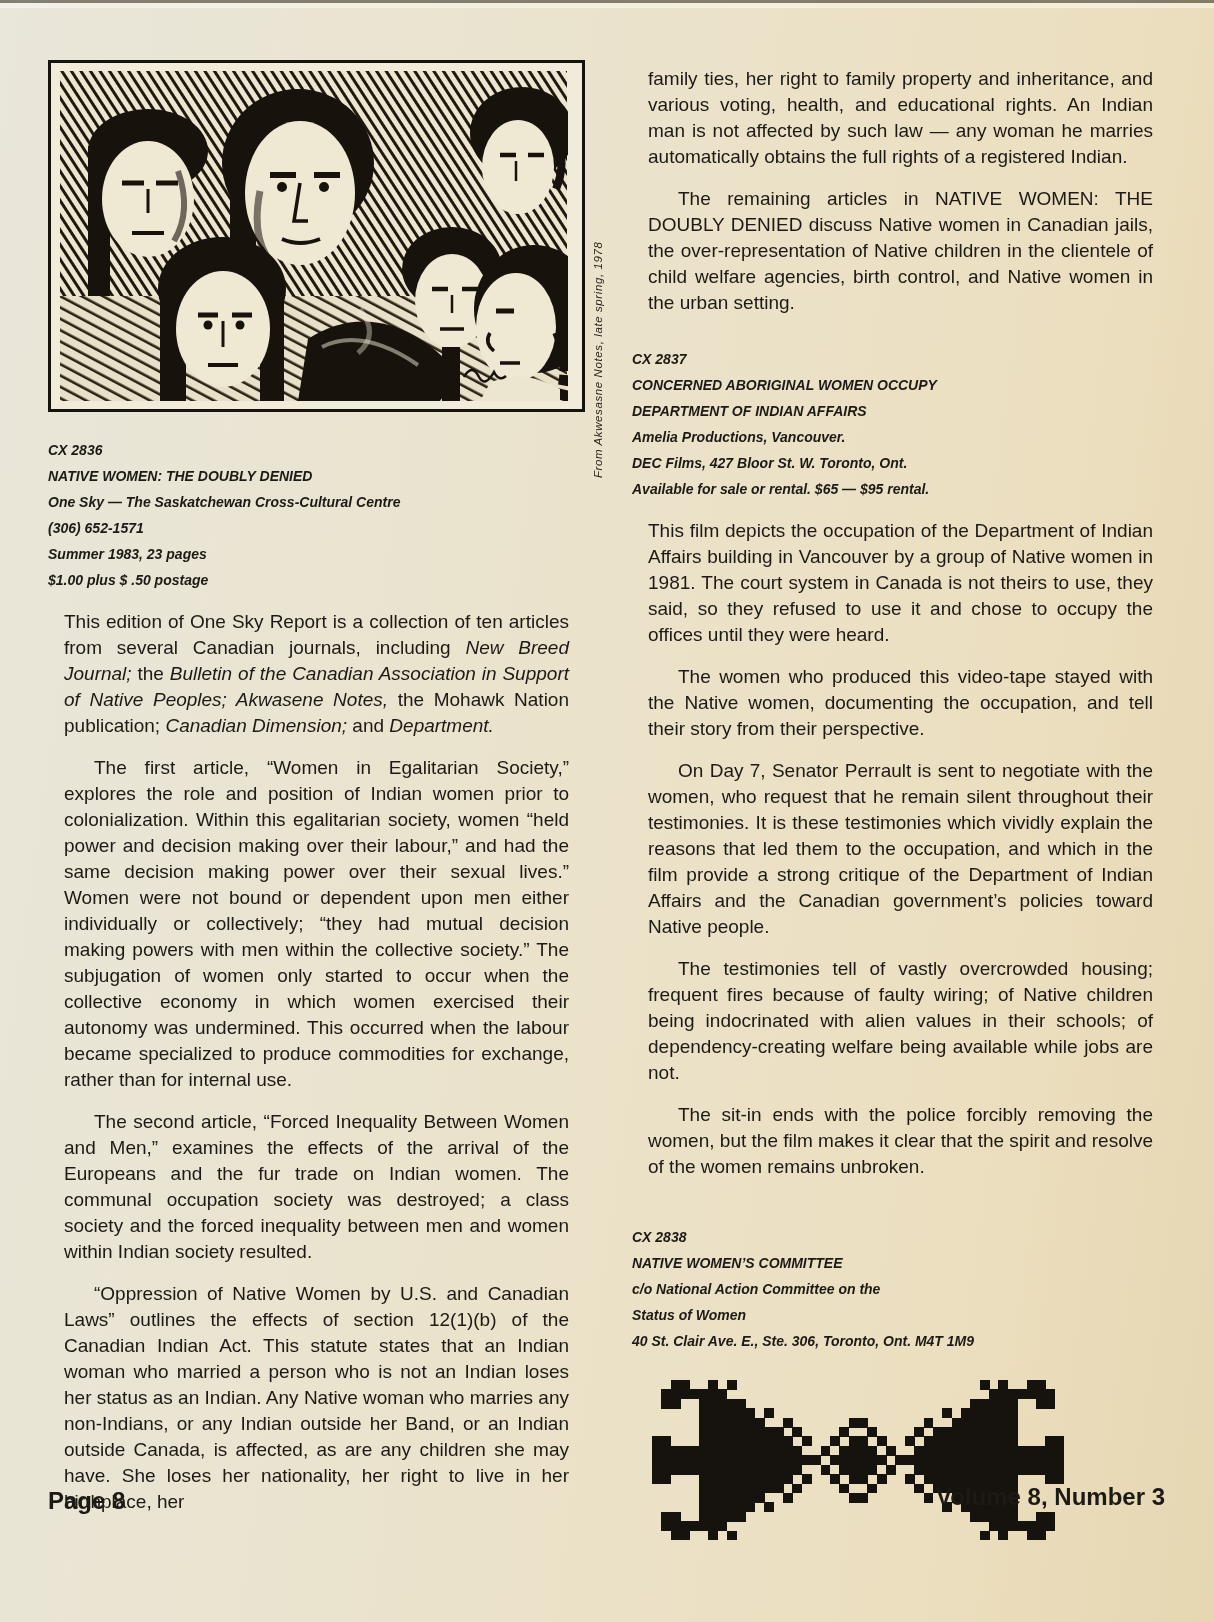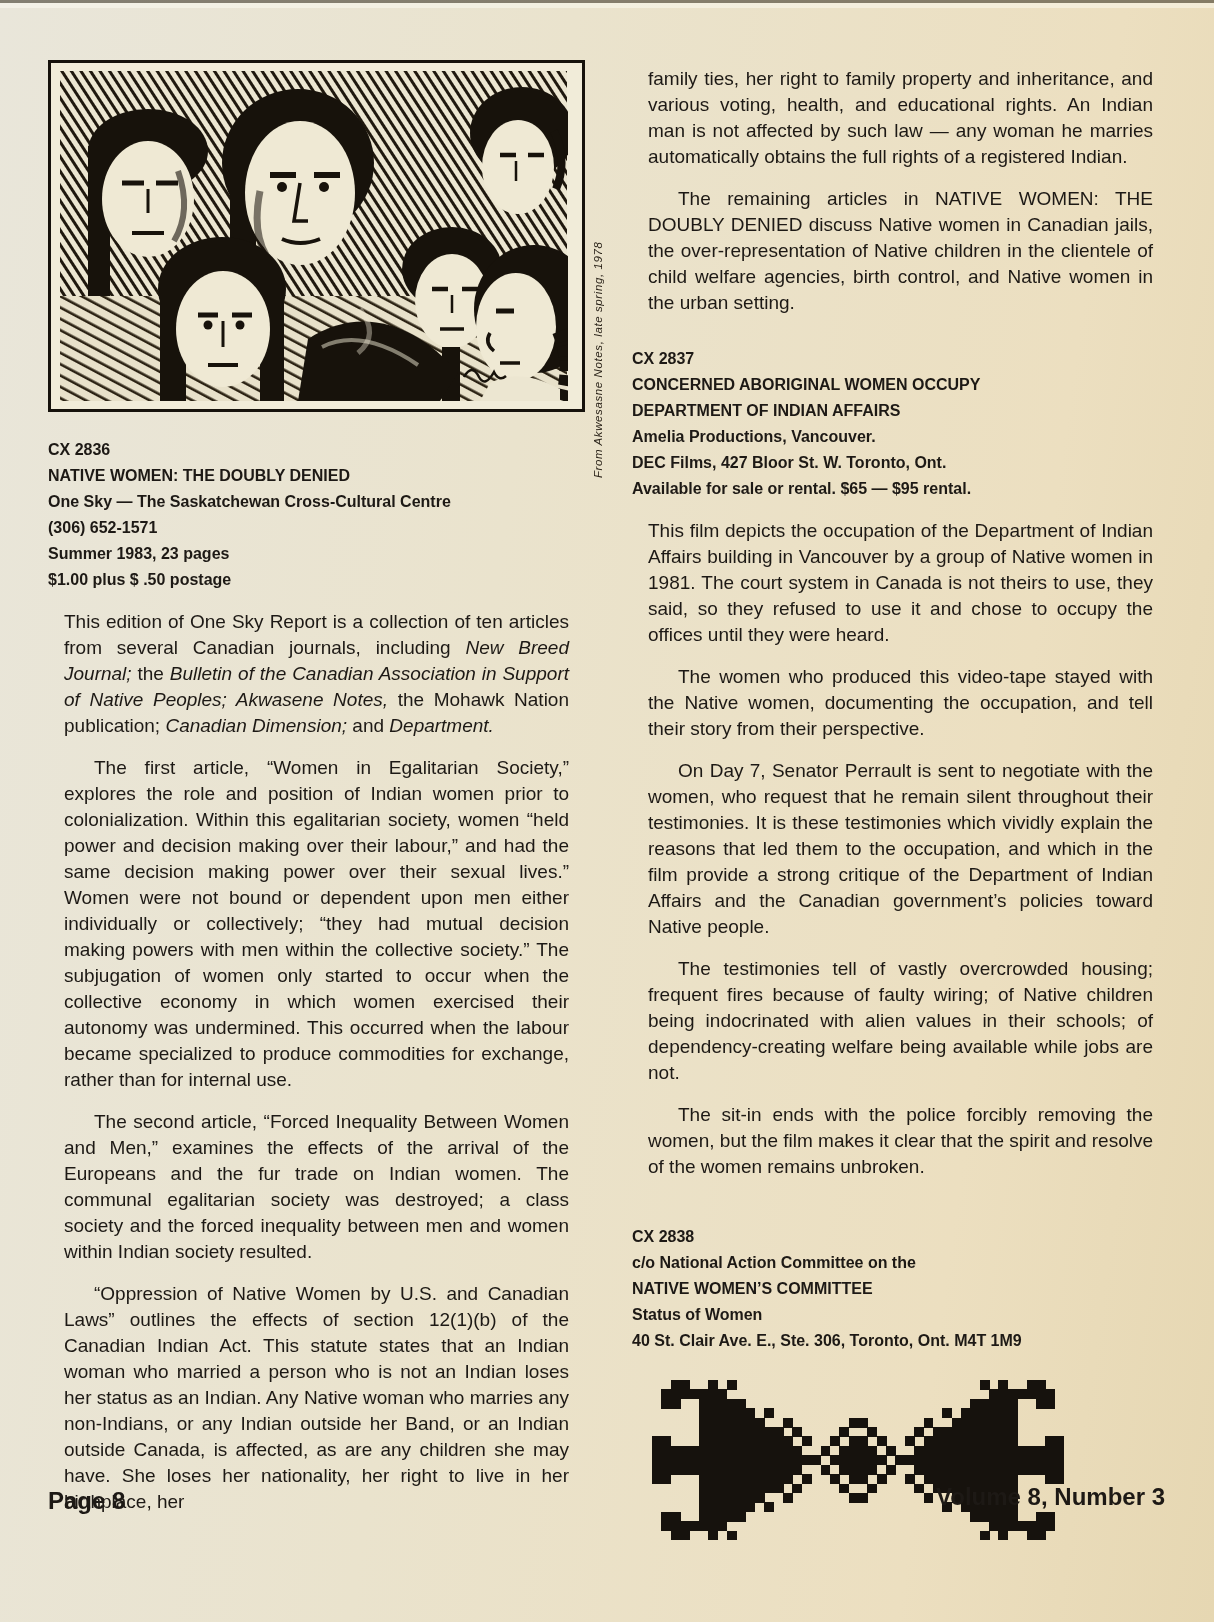--- a/index.html
+++ b/index.html
@@ -17,21 +17,21 @@
   .illo-wrap{position:relative;width:100%;}
   .illo-frame{border:3px solid #16120c;background:#f1ecd9;padding:8px;}
   .illo-frame svg{display:block;}
   .illo-credit{position:absolute;top:108px;right:-26px;height:310px;
       writing-mode:vertical-rl;transform:rotate(180deg);
       font-size:11.5px;font-style:italic;letter-spacing:.6px;color:#2b241a;white-space:nowrap;}
   .heading-block{text-align:left;font-weight:bold;}
   .hb-2836{margin:25px 0 2px;}
   .hb-2837{margin:30px 0 10px;}
   .hb-2838{margin:44px 0 15px;}
-  .heading-block div{font-size:16px;line-height:26px;}
+  .heading-block div{font-size:14px;line-height:26px;font-style:italic;}
   .beadwork{display:block;margin:26px 0 0 20px;}
   .footer{position:absolute;font-weight:bold;font-size:24px;}
   .footer-left{left:48px;top:1487px;}
   .footer-right{right:49px;top:1483px;}
 </style>
 </head>
 <body>
 
 <div class="top-edge"></div>
 <div class="top-light"></div>
@@ -132,21 +132,21 @@
     <div>NATIVE WOMEN:  THE DOUBLY DENIED</div>
     <div>One Sky — The Saskatchewan Cross-Cultural Centre</div>
     <div>(306) 652-1571</div>
     <div>Summer 1983, 23 pages</div>
     <div>$1.00 plus $ .50 postage</div>
   </div>
 
   <div>
     <p class="noindent"><span>This edition of One Sky Report is a collection of ten articles from several Canadian journals, including </span><em>New Breed Journal;</em><span> the </span><em>Bulletin of the Canadian Association in Support of Native Peoples; Akwasene Notes,</em><span> the Mohawk Nation publication; </span><em>Canadian Dimension;</em><span> and </span><em>Department.</em></p>
     <p>The first article, “Women in Egalitarian Society,” explores the role and position of Indian women prior to colonialization. Within this egalitarian society, women “held power and decision making over their labour,” and had the same decision making power over their sexual lives.” Women were not bound or dependent upon men either individually or collectively; “they had mutual decision making powers with men within the collective society.” The subjugation of women only started to occur when the collective economy in which women exercised their autonomy was undermined. This occurred when the labour became specialized to produce commodities for exchange, rather than for internal use.</p>
-    <p>The second article, “Forced Inequality Between Women and Men,” examines the effects of the arrival of the Europeans and the fur trade on Indian women. The communal egalitarian society was destroyed; a class society and the forced inequality between men and women within Indian society resulted.</p>
+    <p>The second article, “Forced Inequality Between Women and Men,” examines the effects of the arrival of the Europeans and the fur trade on Indian women. The communal occupation society was destroyed; a class society and the forced inequality between men and women within Indian society resulted.</p>
     <p>“Oppression of Native Women by U.S. and Canadian Laws” outlines the effects of section 12(1)(b) of the Canadian Indian Act. This statute states that an Indian woman who married a person who is not an Indian loses her status as an Indian. Any Native woman who marries any non-Indians, or any Indian outside her Band, or an Indian outside Canada, is affected, as are any children she may have. She loses her nationality, her right to live in her birthplace, her</p>
   </div>
 </div>
 
 <div class="col col-right">
   <p class="noindent">family ties, her right to family property and inheritance, and various voting, health, and educational rights. An Indian man is not affected by such law — any woman he marries automatically obtains the full rights of a registered Indian.</p>
   <p>The remaining articles in NATIVE WOMEN: THE DOUBLY DENIED discuss Native women in Canadian jails, the over-representation of Native children in the clientele of child welfare agencies, birth control, and Native women in the urban setting.</p>
 
   <div class="heading-block hb-2837">
     <div>CX 2837</div>
@@ -160,22 +160,22 @@
   <div>
     <p class="noindent">This film depicts the occupation of the Department of Indian Affairs building in Vancouver by a group of Native women in 1981. The court system in Canada is not theirs to use, they said, so they refused to use it and chose to occupy the offices until they were heard.</p>
     <p>The women who produced this video-tape stayed with the Native women, documenting the occupation, and tell their story from their perspective.</p>
     <p>On Day 7, Senator Perrault is sent to negotiate with the women, who request that he remain silent throughout their testimonies. It is these testimonies which vividly explain the reasons that led them to the occupation, and which in the film provide a strong critique of the Department of Indian Affairs and the Canadian government’s policies toward Native people.</p>
     <p>The testimonies tell of vastly overcrowded housing; frequent fires because of faulty wiring; of Native children being indocrinated with alien values in their schools; of dependency-creating welfare being available while jobs are not.</p>
     <p>The sit-in ends with the police forcibly removing the women, but the film makes it clear that the spirit and resolve of the women remains unbroken.</p>
   </div>
 
   <div class="heading-block hb-2838">
     <div>CX 2838</div>
+    <div>NATIVE WOMEN’S COMMITTEE</div>
     <div>c/o National Action Committee on the</div>
-    <div>NATIVE WOMEN’S COMMITTEE</div>
     <div>Status of Women</div>
     <div>40 St. Clair Ave. E., Ste. 306, Toronto, Ont. M4T 1M9</div>
   </div>
 
   <svg class="beadwork" viewBox="0 0 44 17" width="412" height="160" preserveAspectRatio="none" shape-rendering="crispEdges">
       <rect x="2" y="0" width="1.05" height="1.05" fill="#16120d"></rect>
       <rect x="3" y="0" width="1.05" height="1.05" fill="#16120d"></rect>
       <rect x="6" y="0" width="1.05" height="1.05" fill="#16120d"></rect>
       <rect x="8" y="0" width="1.05" height="1.05" fill="#16120d"></rect>
       <rect x="35" y="0" width="1.05" height="1.05" fill="#16120d"></rect>

